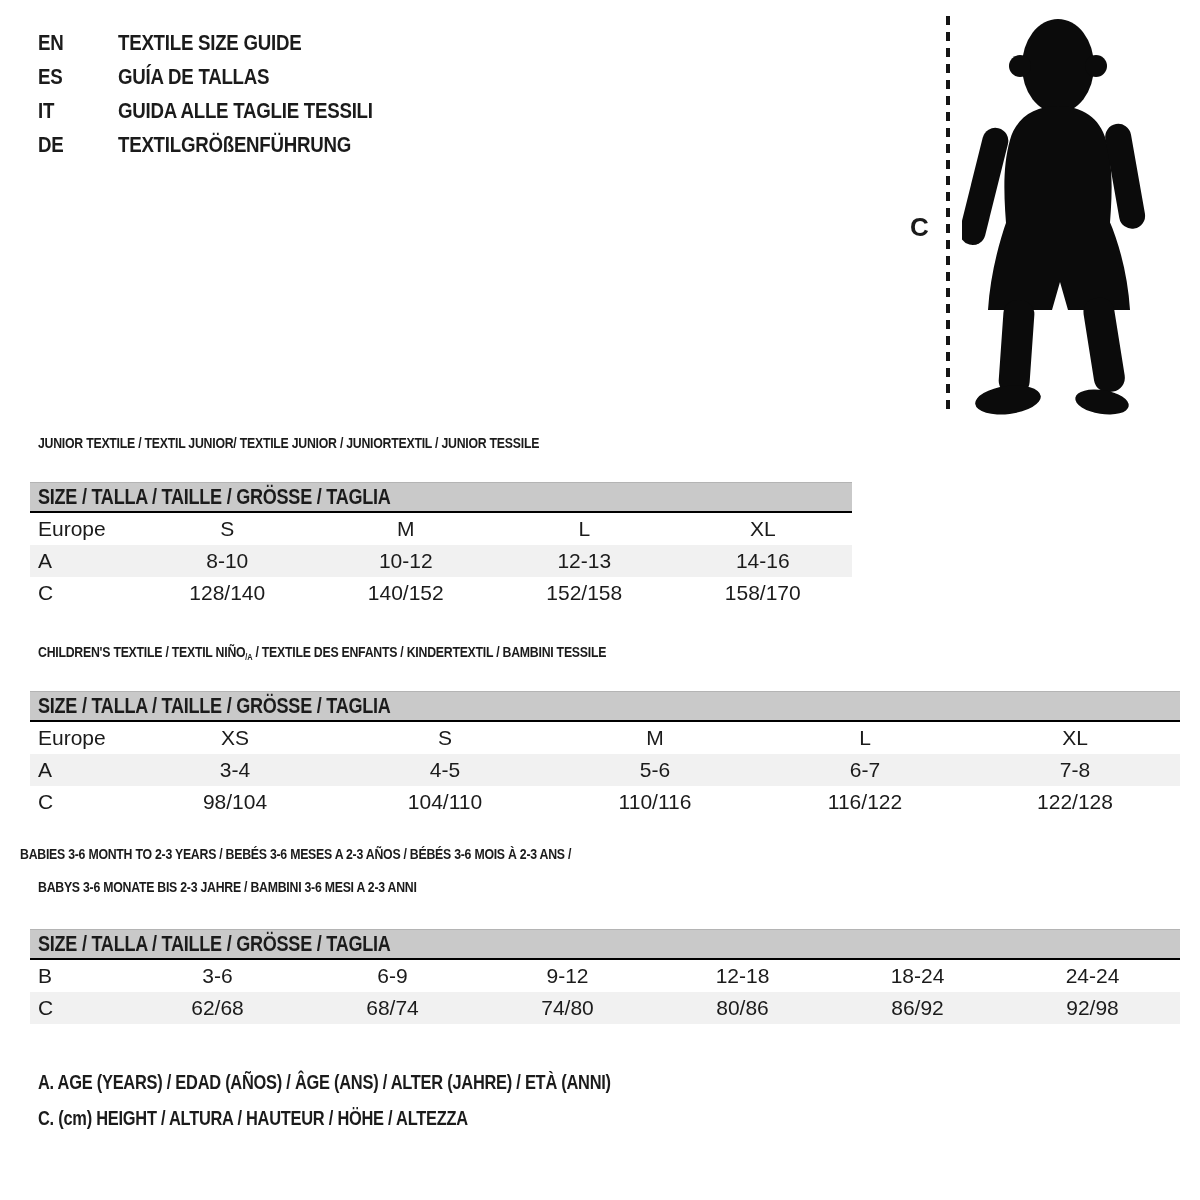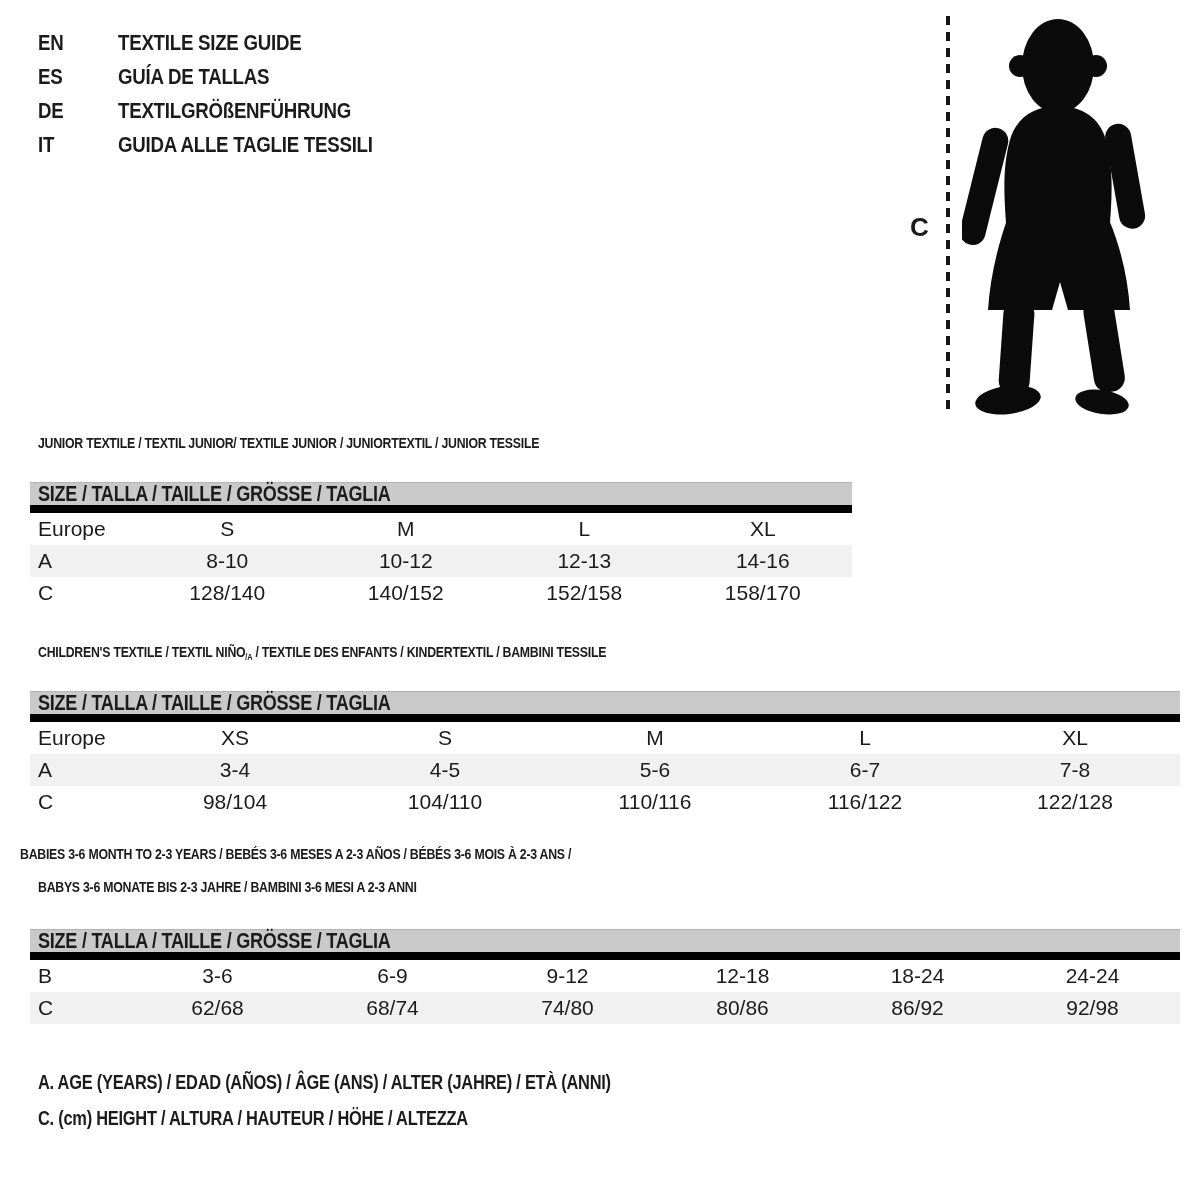--- a/index.html
+++ b/index.html
@@ -23,21 +23,21 @@
   .c-label{left:910px;top:212px;font-size:26px;font-weight:bold;}
 
   
   .sec-title{font-weight:bold;font-size:15px;white-space:nowrap;}
   .sub-part{font-size:0.6em;font-weight:bold;position:relative;top:3px;}
 
   
   .size-table{position:absolute;font-size:21px;}
   .thead{height:31px;background:#c9c9c9;display:flex;align-items:center;
     padding-left:8px;box-sizing:border-box;font-weight:bold;font-size:22px;
-    border-top:1px solid #b4b4b4;border-bottom:8px solid #000000;}
+    border-top:1px solid #b4b4b4;border-bottom:2px solid #000000;}
   .trow{display:grid;height:32px;align-items:center;}
   .trow.shaded{background:#f1f1f1;}
   .cols4{grid-template-columns:108px repeat(4,1fr);}
   .cols5{grid-template-columns:100px repeat(5,1fr);}
   .cols6{grid-template-columns:100px repeat(6,1fr);}
   .tlabel{padding-left:8px;}
   .tcell{text-align:center;}
 
   
   .legend{left:38px;top:1064px;}
@@ -49,26 +49,26 @@
 <div class="abs lang-list">
   <div class="lang-row">
     <span class="lang-code"><span class="cond85">EN</span></span>
     <span class="cond85">TEXTILE SIZE GUIDE</span>
   </div>
   <div class="lang-row">
     <span class="lang-code"><span class="cond85">ES</span></span>
     <span class="cond85">GUÍA DE TALLAS</span>
   </div>
   <div class="lang-row">
+    <span class="lang-code"><span class="cond85">IT</span></span>
+    <span class="cond85">GUIDA ALLE TAGLIE TESSILI</span>
+  </div>
+  <div class="lang-row">
     <span class="lang-code"><span class="cond85">DE</span></span>
     <span class="cond85">TEXTILGRÖßENFÜHRUNG</span>
-  </div>
-  <div class="lang-row">
-    <span class="lang-code"><span class="cond85">IT</span></span>
-    <span class="cond85">GUIDA ALLE TAGLIE TESSILI</span>
   </div>
 </div>
 
 <div class="abs dash-line"></div>
 <div class="abs c-label">C</div>
 <svg class="abs" style="left:962px;top:10px;" width="190" height="415" viewBox="0 0 190 415" aria-hidden="true">
   <g fill="#0b0b0b">
     <ellipse cx="96" cy="56" rx="36" ry="47"></ellipse>
     <circle cx="58" cy="56" r="11"></circle>
     <circle cx="134" cy="56" r="11"></circle>

